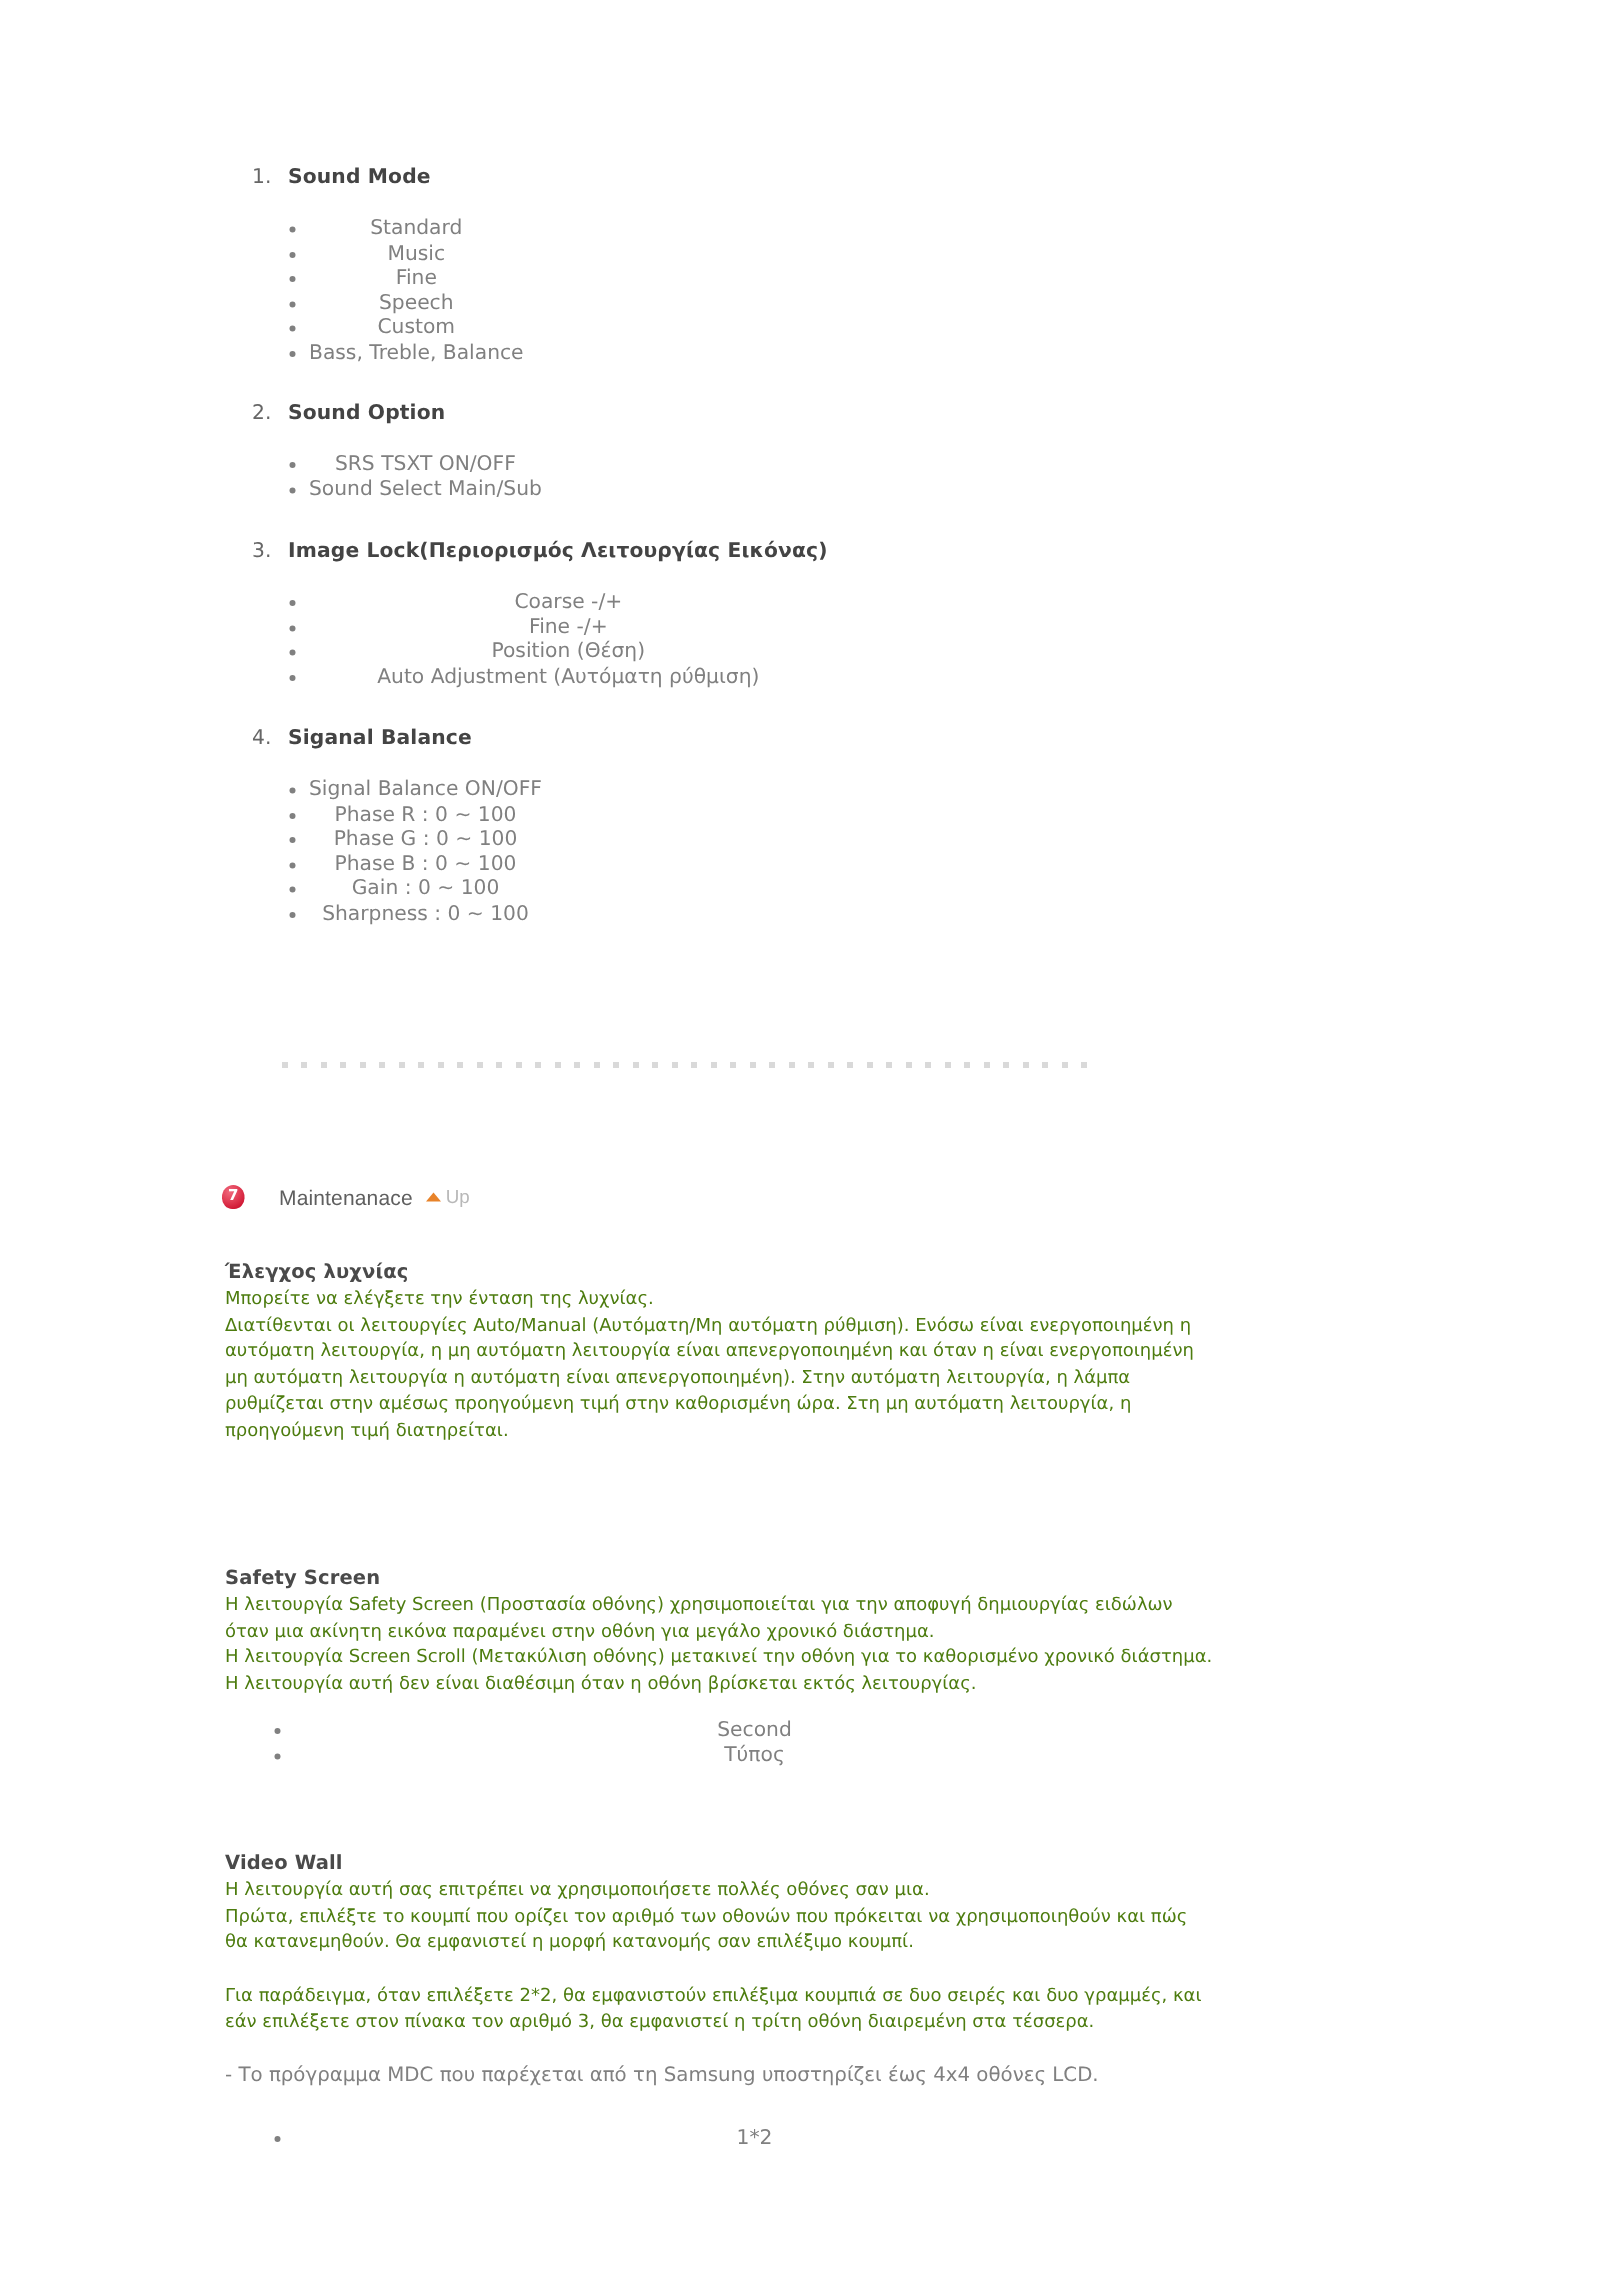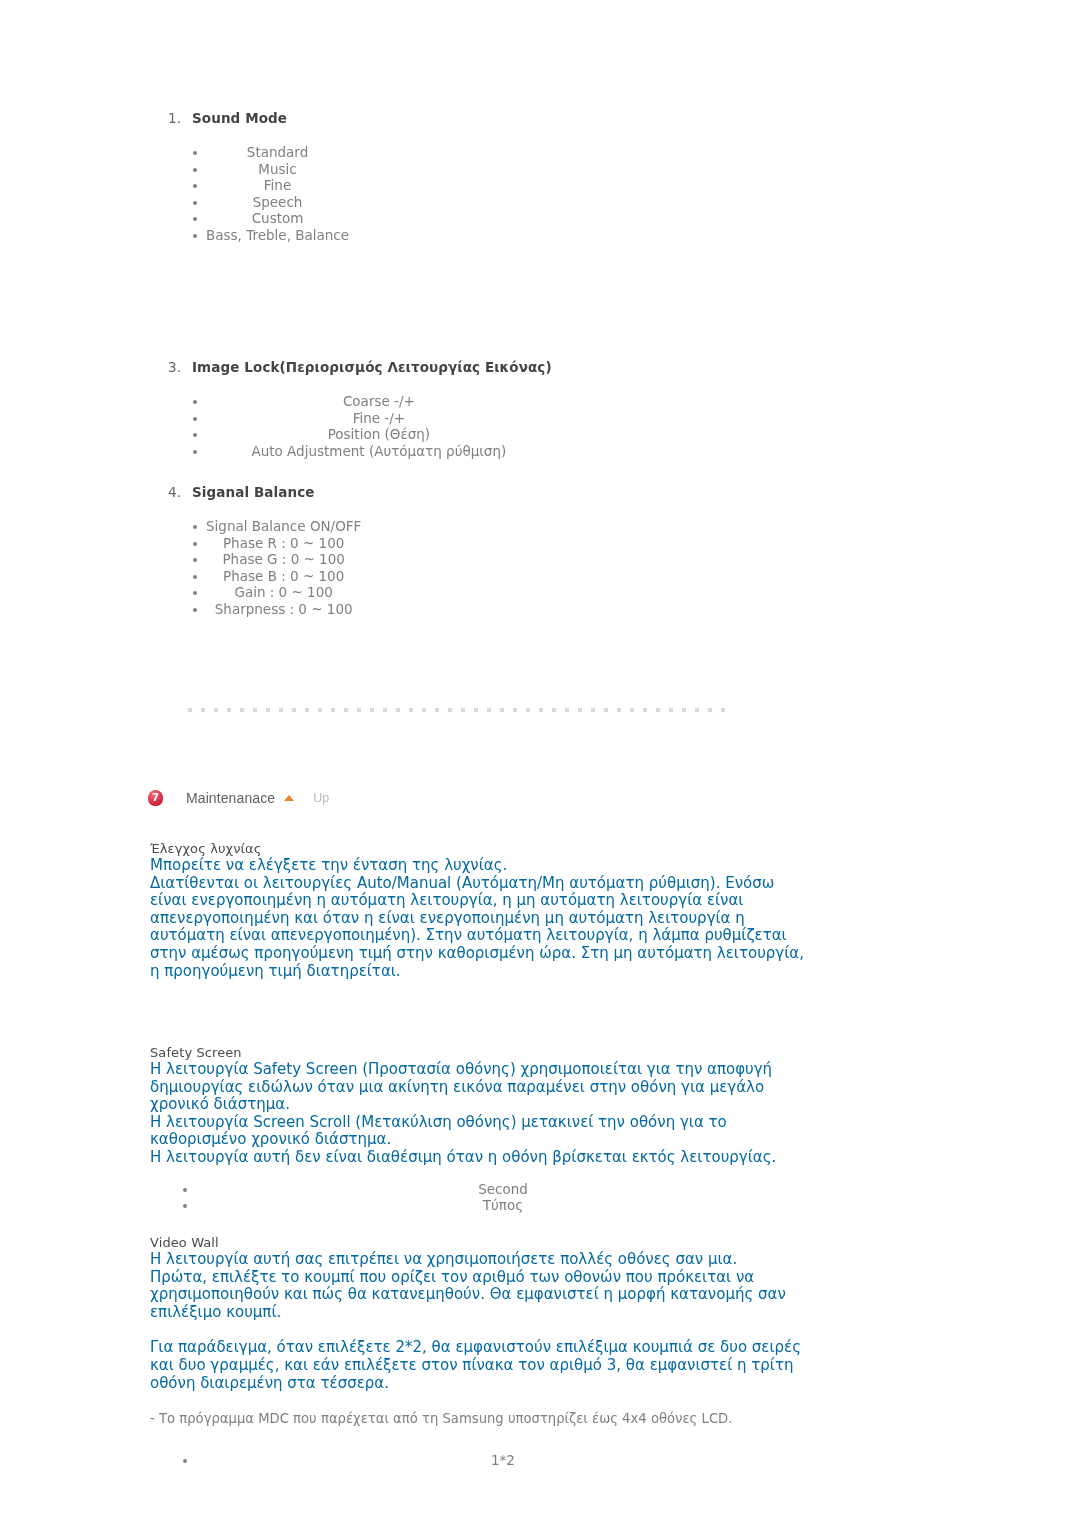--- a/index.html
+++ b/index.html
@@ -34,21 +34,21 @@
   }
   .heading-num .num {
     display: inline-block;
     width: 24px;
     font-weight: normal;
     color: #666666;
     text-align: left;
   }
   .sub-heading {
     font-size: 13px;
-    font-weight: normal;
+    font-weight: bold;
     color: #4a4a4a;
     letter-spacing: 0.1px;
   }
 
   ul.bullets {
     list-style: none;
     margin: 0;
     padding: 0;
     text-align: center;
   }
@@ -69,23 +69,23 @@
     height: 4px;
     border-radius: 50%;
     background: #808080;
   }
   ul.bullets.spaced > li {
     margin-bottom: 15px;
   }
 
   p.body {
     margin: 0;
-    font-size: 15px;
+    font-size: 12px;
     line-height: 17.6px;
-    color: #0369a1;
+    color: #4d7c0f;
   }
 
   
   .numbered-section {
     position: absolute;
     left: 168px;
   }
   .numbered-section .items {
     margin-top: 18px;
     margin-left: 24px;
@@ -129,21 +129,21 @@
   .section-header-title {
     font-size: 14px;
     color: #5f5f5f;
     letter-spacing: 0.1px;
     font-family: "Liberation Sans", "DejaVu Sans", sans-serif;
     margin-left: 18px;
   }
   .up-link {
     display: flex;
     align-items: center;
-    gap: 19px;
+    gap: 3px;
     margin-left: 4px;
     text-decoration: none;
   }
   .up-arrow {
     width: 0;
     height: 0;
     border-left: 5px solid transparent;
     border-right: 5px solid transparent;
     border-bottom: 6px solid #e8832a;
   }
@@ -191,20 +191,29 @@
     <ul class="bullets items">
       <li>Standard</li>
       <li>Music</li>
       <li>Fine</li>
       <li>Speech</li>
       <li>Custom</li>
       <li>Bass, Treble, Balance</li>
     </ul>
   </div>
 
+  <div class="numbered-section" style="top:267px">
+    <div class="heading-num">
+      <span class="num">2.</span><span>Sound Option</span>
+    </div>
+    <ul class="bullets items">
+      <li>SRS TSXT ON/OFF</li>
+      <li>Sound Select Main/Sub</li>
+    </ul>
+  </div>
 
   <div class="numbered-section" style="top:359px">
     <div class="heading-num">
       <span class="num">3.</span><span>Image Lock(Περιορισμός Λειτουργίας Εικόνας)</span>
     </div>
     <ul class="bullets items">
       <li>Coarse -/+</li>
       <li>Fine -/+</li>
       <li>Position (Θέση)</li>
       <li>Auto Adjustment (Αυτόματη ρύθμιση)</li>

